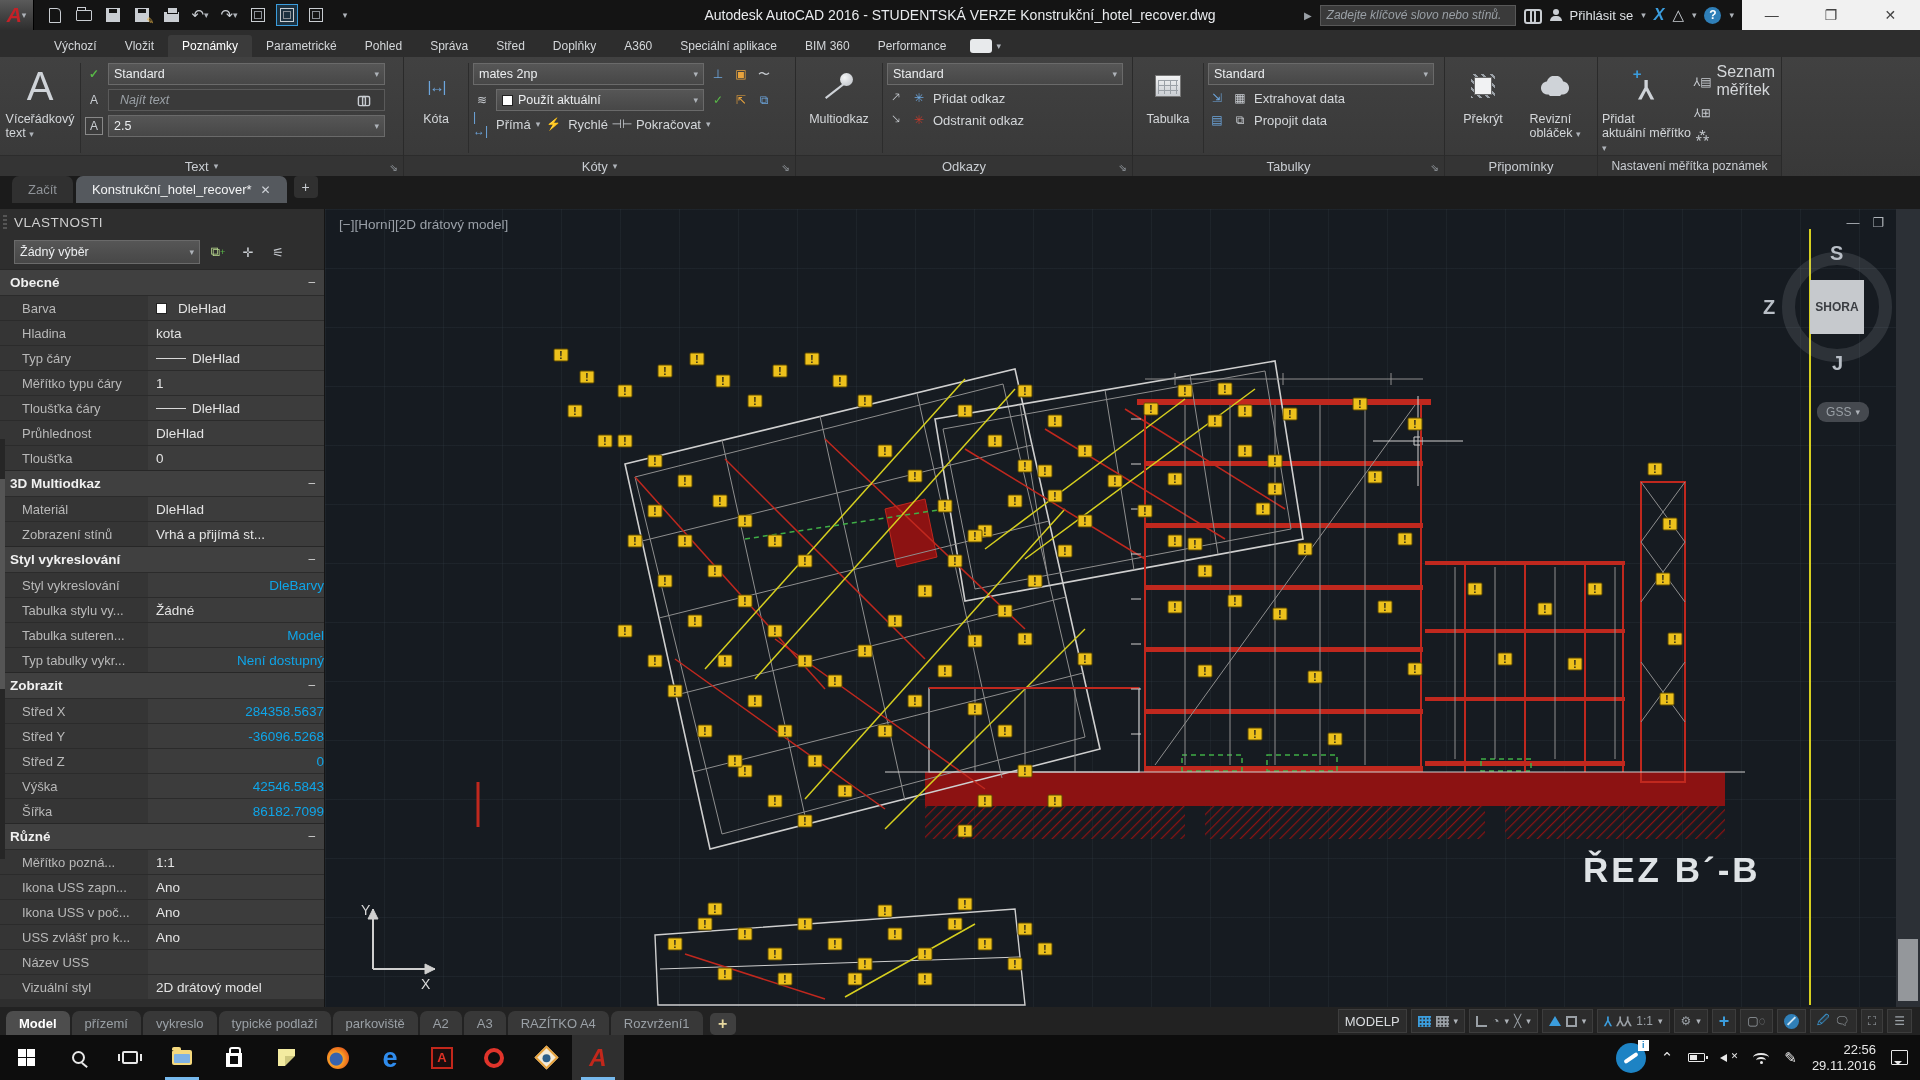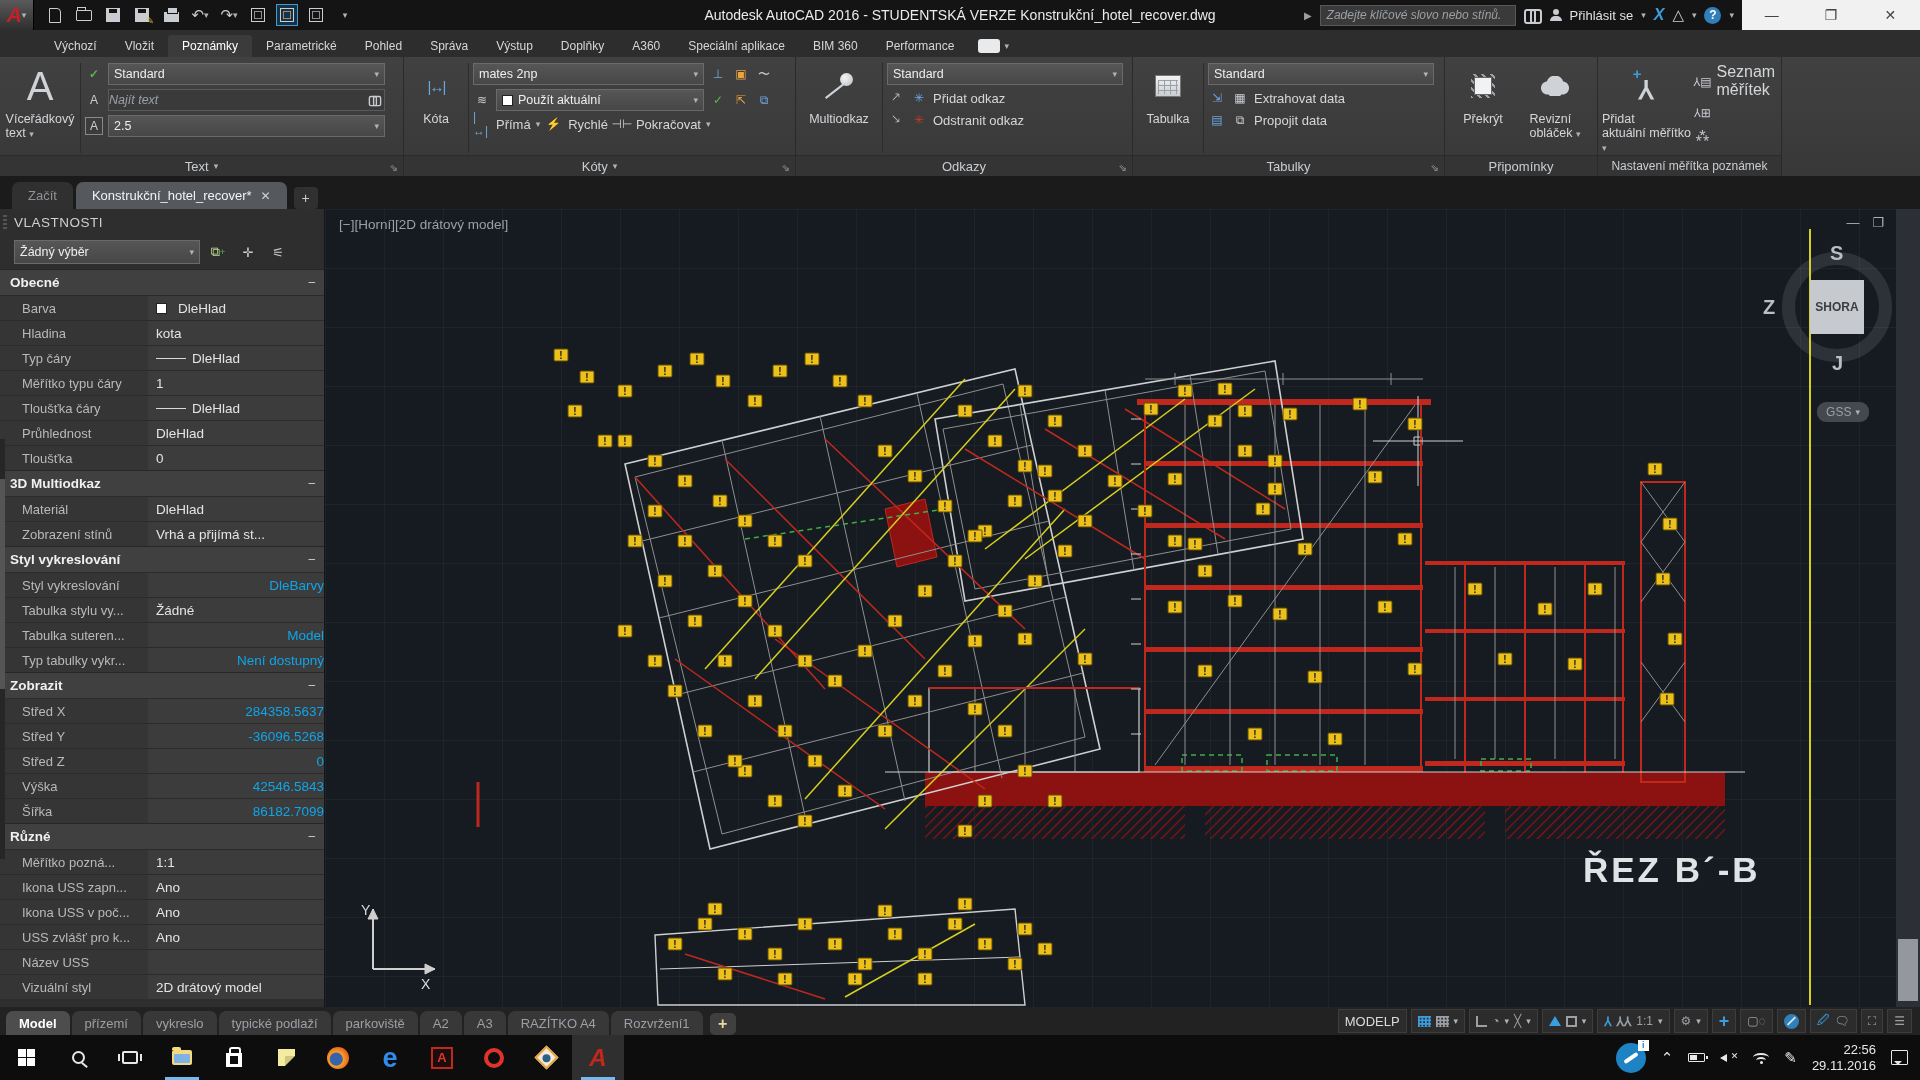--- a/index.html
+++ b/index.html
@@ -67,21 +67,21 @@
   .bigicon { height:46px; display:flex; align-items:center; justify-content:center; }
   .biglabel { text-align:left; line-height:14px; font-size:12.5px; margin-top:3px; }
   .vsep { width:1px; background:#2c2c2c; margin:2px 4px; }
   .col { display:flex; flex-direction:column; gap:4px; justify-content:flex-start; padding-top:2px; }
   .rrow { display:flex; align-items:center; gap:5px; }
   .combo { height:22px; background:linear-gradient(#565656,#474747); border:1px solid #6a6a6a;
     display:flex; align-items:center; padding:0 5px; font-size:12.5px; color:#eceef0; position:relative; }
   .combo .cv { flex:1; overflow:hidden; white-space:nowrap; }
   .combo .caret { margin-left:4px; }
   .tinput { height:22px; background:#3a3a3a; border:1px solid #5a5a5a; color:#9aa0a6;
-    font-style:italic; font-size:12.5px; display:flex; align-items:center; padding:0 0; position:relative; }
+    font-style:italic; font-size:12.5px; display:flex; align-items:center; padding:0 11px; position:relative; }
   .mini { width:18px; height:18px; display:flex; align-items:center; justify-content:center; font-size:12px; color:#c9cdd2; }
   .swatch-w { width:11px; height:11px; background:#fff; border:1px solid #222; margin-right:5px; }
   .big-A { font-size:40px; color:#cfd3d8; line-height:42px; }
   .ic-dim { color:#6da6dd; font-size:15px; letter-spacing:-2px; }
   .ic-table { width:26px; height:22px; background:linear-gradient(#f2f3f4,#c9cdd2); border:1px solid #777; position:relative; }
   .ic-table:before { content:""; position:absolute; inset:4px 2px 2px 2px;
     background:
       linear-gradient(#9aa0a6 1px, transparent 1px) 0 0/100% 5px,
       linear-gradient(90deg,#9aa0a6 1px, transparent 1px) 0 0/6px 100%; }
   .ic-leader { width:30px; height:30px; position:relative; }
@@ -94,21 +94,21 @@
   .ic-hatchsq:before { content:""; position:absolute; left:3px; top:3px; width:16px; height:16px; background:#f1f2f3; border:1px solid #666; }
   .ic-cloud { width:30px; height:20px; background:radial-gradient(circle at 25% 60%, #cfd3d8 0 6px, transparent 7px),
       radial-gradient(circle at 50% 40%, #cfd3d8 0 8px, transparent 9px),
       radial-gradient(circle at 75% 60%, #cfd3d8 0 6px, transparent 7px),
       radial-gradient(circle at 50% 72%, #cfd3d8 0 7px, transparent 8px); }
   .ic-scaleA { position:relative; width:26px; height:30px; color:#cfd3d8; font-size:26px; font-weight:bold; }
   .ic-scaleA:before { content:"⅄"; position:absolute; left:4px; top:0; }
   .ic-scaleA:after { content:"+"; position:absolute; left:-2px; top:-6px; color:#3b9ddd; font-size:15px; font-weight:bold; }
 
   
-  #filetabs { position:absolute; top:176px; left:0; width:1920px; height:33px; background:#1b1b1b; display:flex; align-items:flex-end; }
+  #filetabs { position:absolute; top:176px; left:0; width:1920px; height:33px; background:#1b1b1b; display:flex; align-items:flex-start; }
   .ftab { height:27px; display:flex; align-items:center; padding:0 16px; font-size:13px;
     border-radius:7px 7px 0 0; margin-right:3px; }
   .ftab.inactive { background:#303030; color:#8f9398; margin-left:12px; }
   .ftab.active { background:#55595e; color:#f2f3f4; gap:9px; }
   .ftab .close { color:#cfd3d8; font-size:12px; }
   #ftab-add { width:24px; height:22px; background:#303030; border-radius:4px; color:#c9cdd2;
     display:flex; align-items:center; justify-content:center; margin-left:4px; font-size:14px; }
 
   
   #palette { position:absolute; top:209px; left:0; width:325px; height:798px; background:#2e2e2e;
@@ -293,21 +293,21 @@
   </div>
 </div>
 
 <div id="ribbon-tabs">
     <div class="rtab">Výchozí</div>
     <div class="rtab">Vložit</div>
     <div class="rtab active">Poznámky</div>
     <div class="rtab">Parametrické</div>
     <div class="rtab">Pohled</div>
     <div class="rtab">Správa</div>
-    <div class="rtab">Výstup</div>
+    <div class="rtab">Střed</div>
     <div class="rtab">Doplňky</div>
     <div class="rtab">A360</div>
     <div class="rtab">Speciální aplikace</div>
     <div class="rtab">BIM 360</div>
     <div class="rtab">Performance</div>
     <div id="ribbon-collapse">
       <span class="ic-panelbtn"></span>
       <span class="caret">▾</span>
     </div>
   </div>

